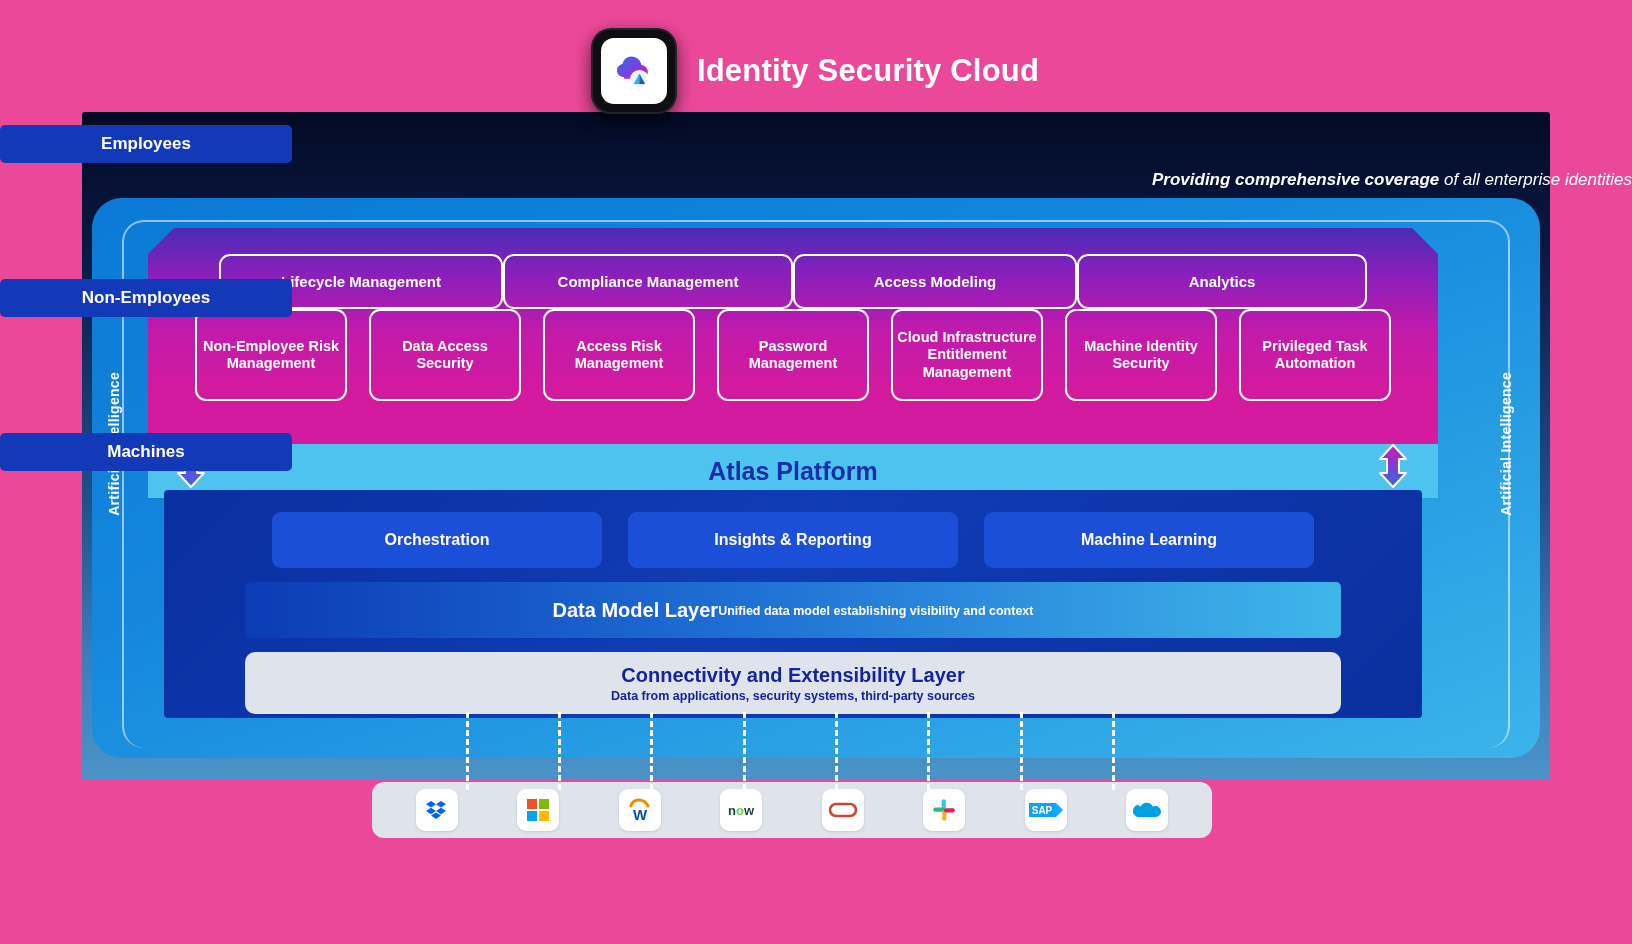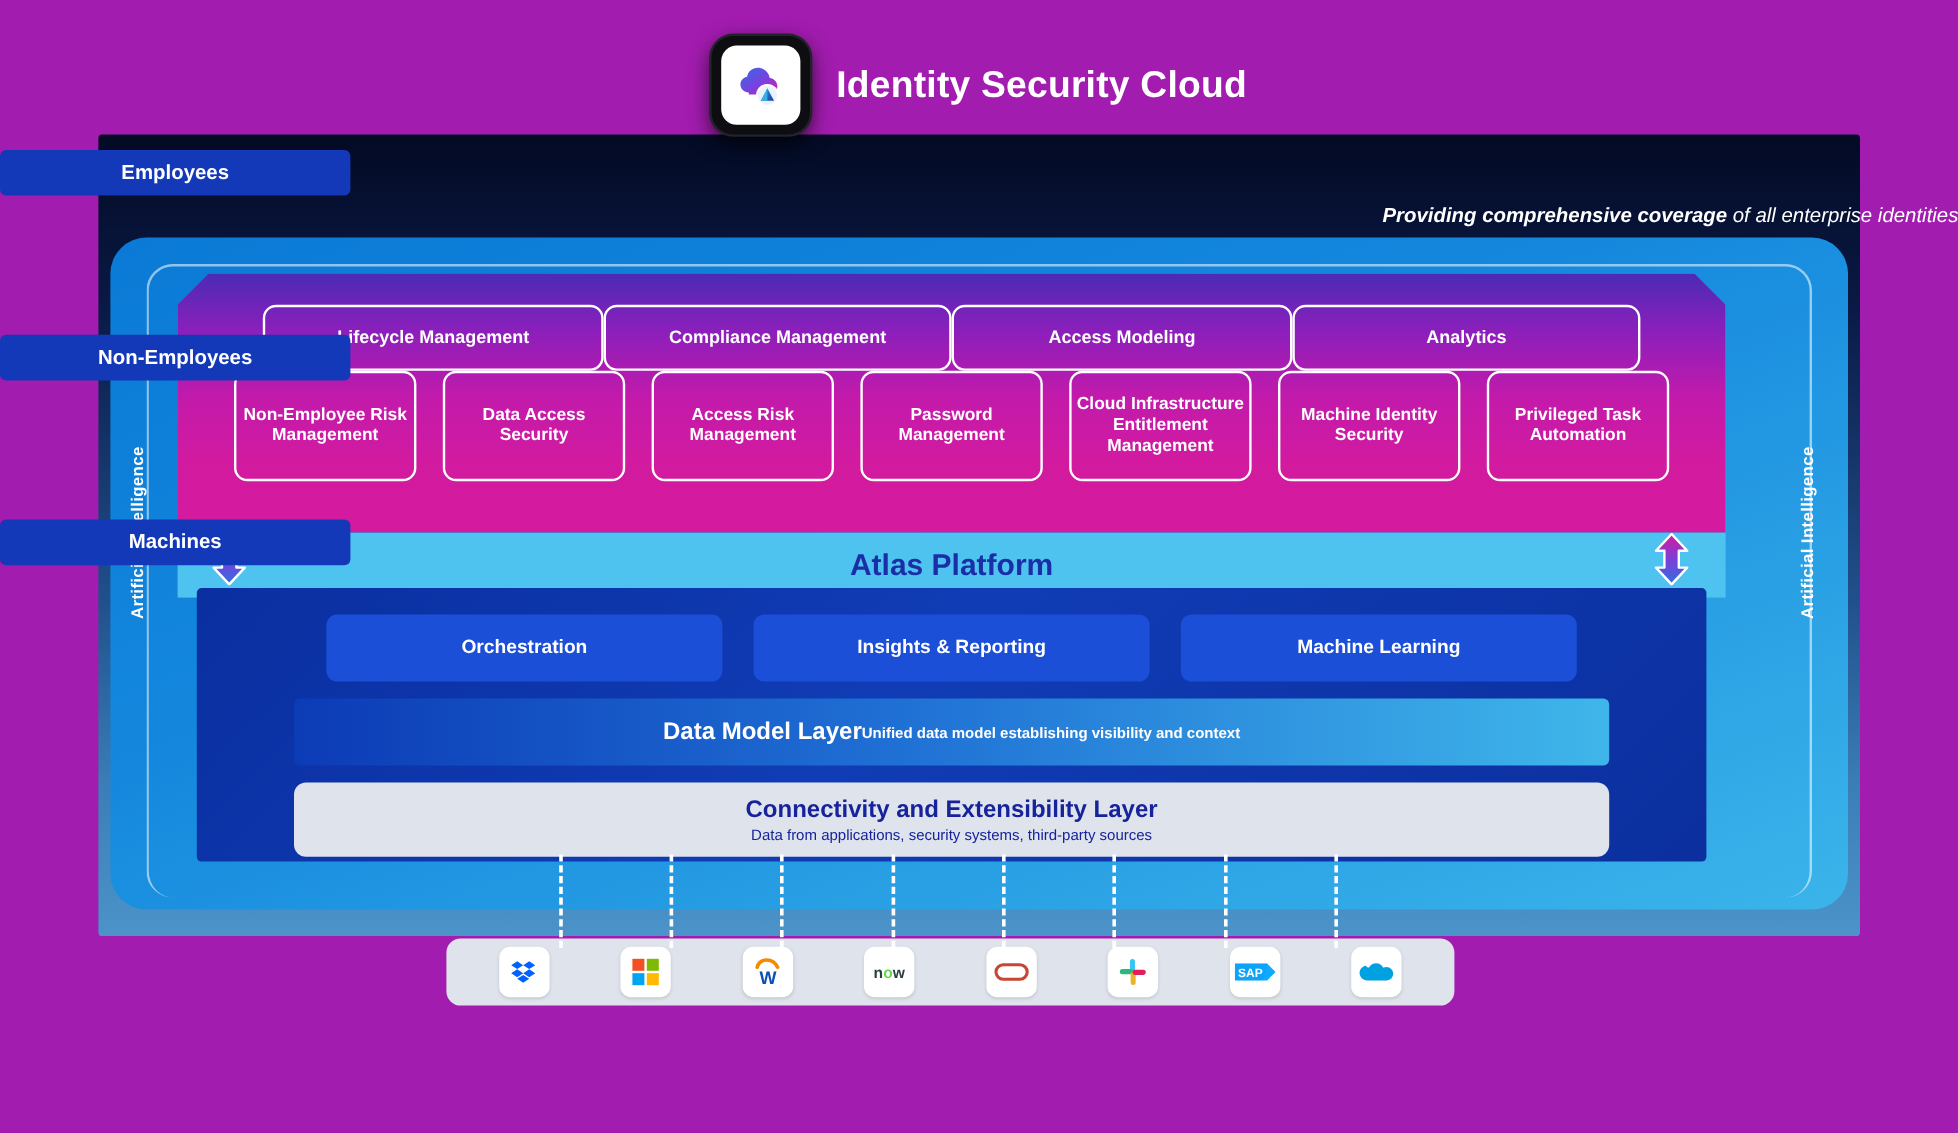--- a/index.html
+++ b/index.html
@@ -2,21 +2,21 @@
 <html><head>
 <meta charset="utf-8">
 <style>
   * { box-sizing: border-box; margin: 0; padding: 0; }
   html, body {
     width: 1632px; height: 944px;
     background: #000;
     font-family: "Liberation Sans", sans-serif;
     overflow: hidden;
   }
-  #root { position: relative; width: 1632px; height: 944px; background: #a21caf; }
+  #root { position: relative; width: 1632px; height: 944px; background: #ec4899; }
 
   
   .header {
     position: absolute; top: 30px; left: 0; width: 1632px;
     display: flex; align-items: center; justify-content: center; gap: 22px;
     z-index: 40;
   }
   .app-icon-wrap {
     width: 82px; height: 82px; border-radius: 18px;
     background: #0d0d12;
@@ -138,21 +138,21 @@
     display: flex; flex-direction: row; align-items: center; justify-content: center;
   }
   .dml-title { color: #fff; font-size: 20px; font-weight: 700; }
   .dml-sub   { color: #fff; font-size: 12.5px; font-weight: 700; margin-top: 2px; }
   .conn-band {
     width: 1096px; height: 62px; margin: 0 auto;
     background: #dfe3ec; border-radius: 10px;
     display: flex; flex-direction: column; align-items: center; justify-content: center;
   }
   .conn-title { color: #16239b; font-size: 20px; font-weight: 700; }
-  .conn-sub   { color: #16239b; font-size: 12.5px; font-weight: 400; margin-top: 2px; }
+  .conn-sub   { color: #16239b; font-size: 12.5px; font-weight: 700; margin-top: 2px; }
 
   
   .connectors { position: absolute; left: 0; top: 712px; width: 1632px; height: 78px; z-index: 30; }
   .conn-line {
     position: absolute; top: 0; width: 0; height: 78px;
     border-left: 3px dashed #ffffff;
   }
 
   
   .logo-bar {

